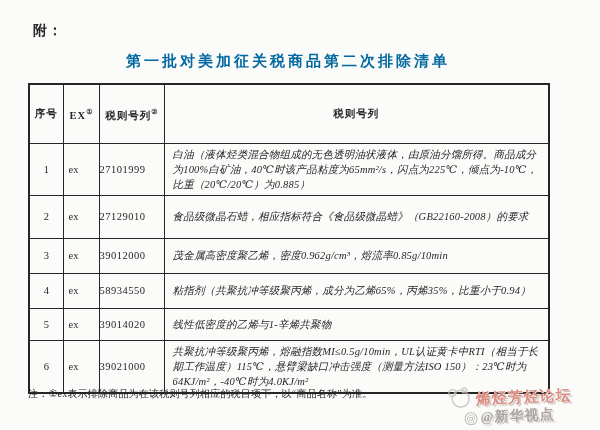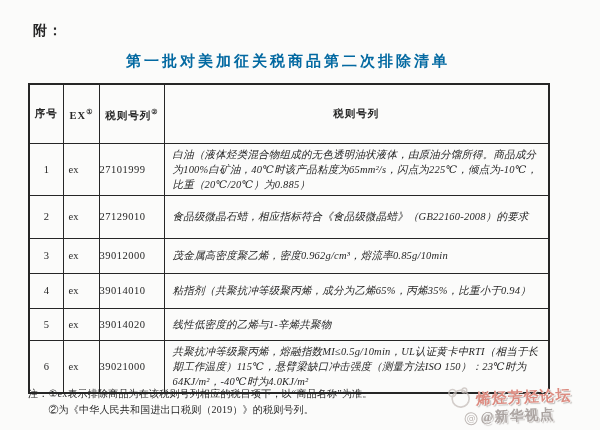--- a/index.html
+++ b/index.html
@@ -124,21 +124,21 @@
       </tr>
       <tr class="r3">
         <td class="cell-index">3</td>
         <td class="cell-ex">ex</td>
         <td class="cell-tariff">39012000</td>
         <td class="cell-name">茂金属高密度聚乙烯，密度0.962g/cm³，熔流率0.85g/10min</td>
       </tr>
       <tr class="r4">
         <td class="cell-index">4</td>
         <td class="cell-ex">ex</td>
-        <td class="cell-tariff">39014010</td>
+        <td class="cell-tariff">58934550</td>
         <td class="cell-name">粘指剂（共聚抗冲等级聚丙烯，成分为乙烯65%，丙烯35%，比重小于0.94）</td>
       </tr>
       <tr class="r5">
         <td class="cell-index">5</td>
         <td class="cell-ex">ex</td>
         <td class="cell-tariff">39014020</td>
         <td class="cell-name">线性低密度的乙烯与1-辛烯共聚物</td>
       </tr>
       <tr class="r6">
         <td class="cell-index">6</td>
@@ -146,21 +146,20 @@
         <td class="cell-tariff">39021000</td>
         <td class="cell-name">共聚抗冲等级聚丙烯，熔融指数MI≤0.5g/10min，UL认证黄卡中RTI（相当于长期工作温度）115℃，悬臂梁缺口冲击强度（测量方法ISO 150）：23℃时为64KJ/m²，-40℃时为4.0KJ/m²</td>
       </tr>
     </tbody>
   </table>
 
   <div class="notes">
     <div class="note-prefix">注：</div>
     <div class="note-lines">
       <div>①ex表示排除商品为在该税则号列相应的税目项下，以“商品名称”为准。</div>
-      <div>②为《中华人民共和国进出口税则（2019）》的税则号列。</div>
     </div>
   </div>
 
   <div class="watermark">
     <div class="wm-row1">
       <span class="wm-logo">
         <svg width="26" height="22" viewBox="0 0 26 22">
           <circle cx="15" cy="12" r="8.5" fill="none" stroke="#c6beba" stroke-width="1.6"></circle>
           <circle cx="7" cy="6" r="3.5" fill="none" stroke="#c6beba" stroke-width="1.6"></circle>
           <circle cx="19" cy="4" r="2.5" fill="none" stroke="#c6beba" stroke-width="1.4"></circle>

